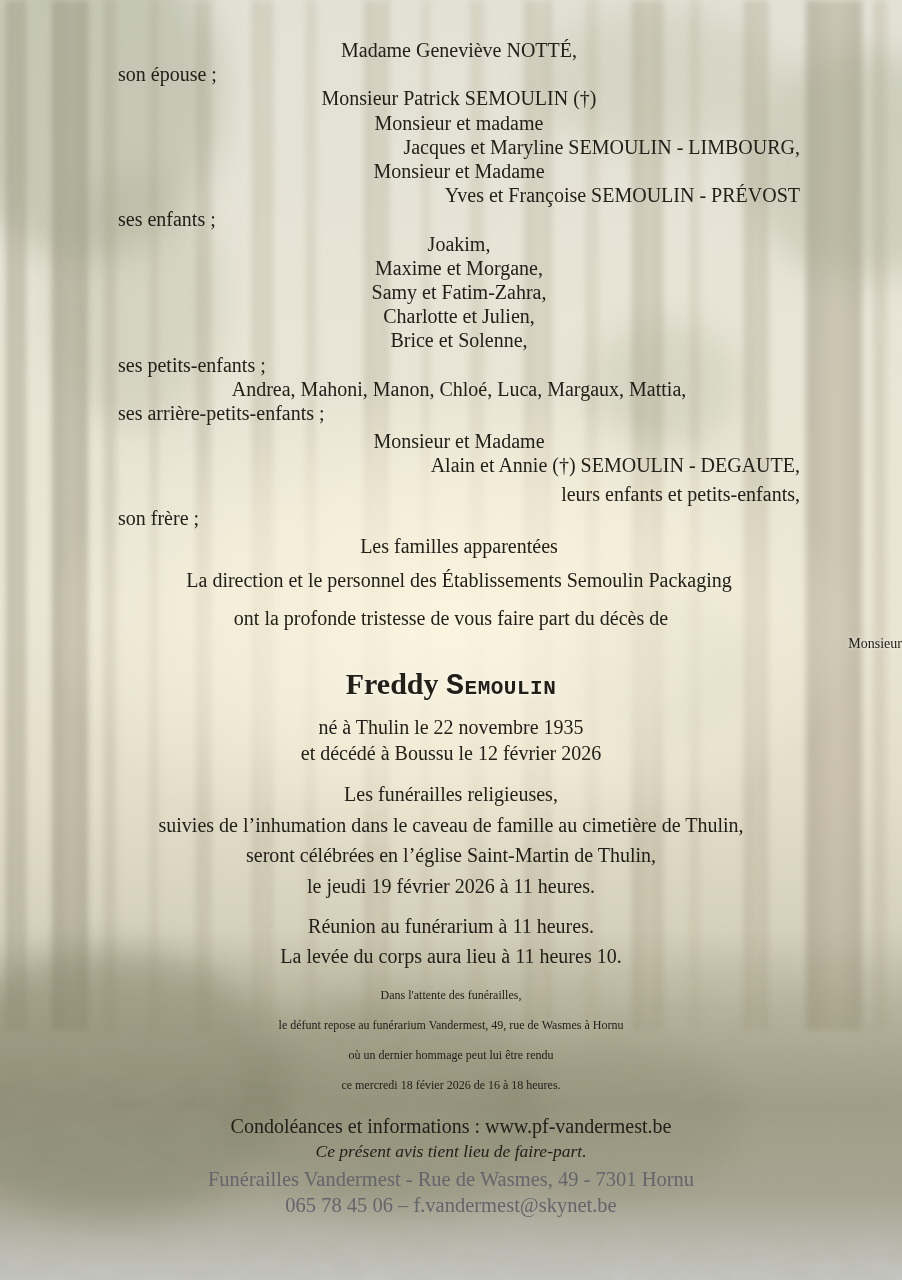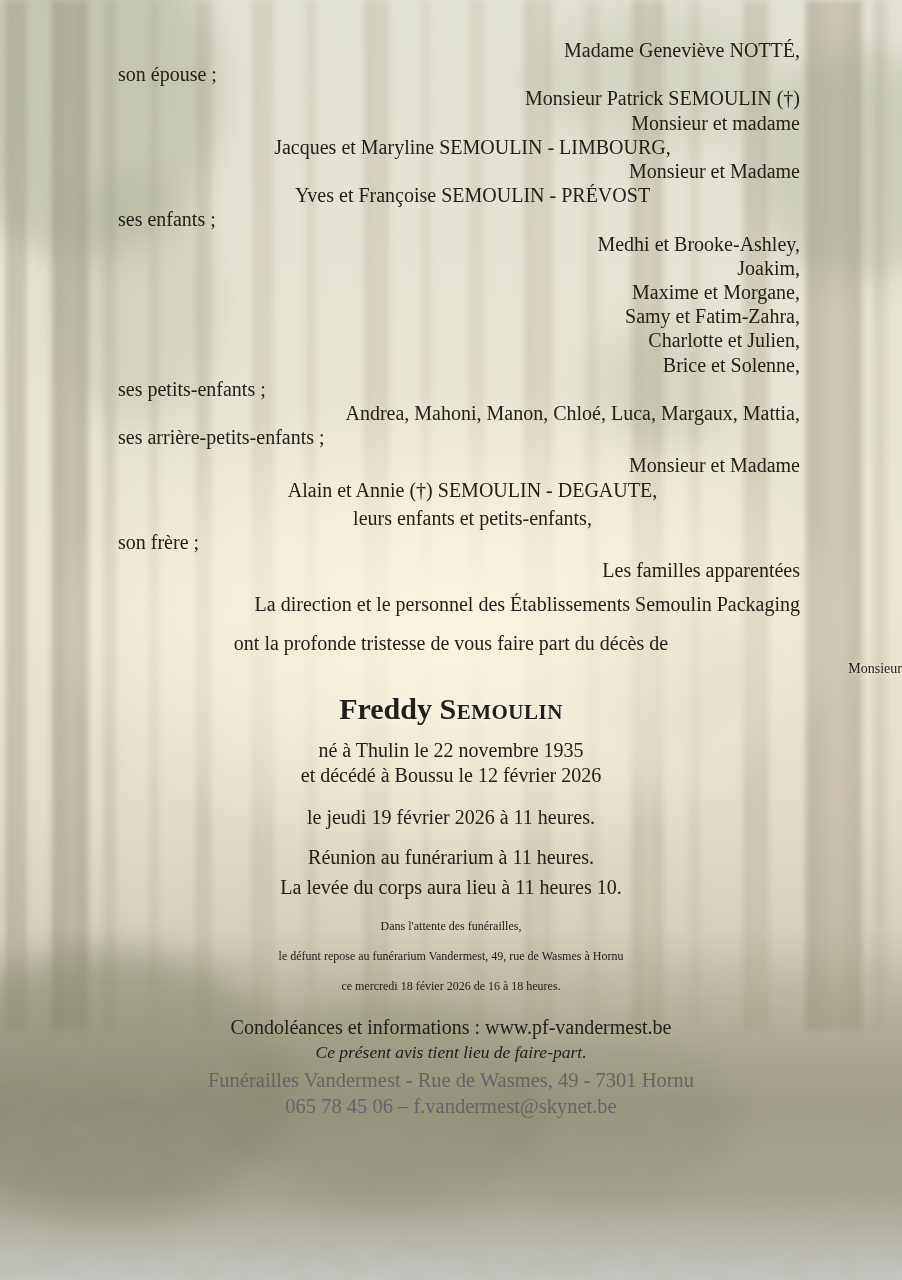--- a/index.html
+++ b/index.html
@@ -29,33 +29,33 @@
     background:linear-gradient(180deg,
       rgba(138,134,106,0) 0%, rgba(134,130,102,.28) 22%,
       rgba(116,113,88,.42) 50%, rgba(122,120,97,.38) 75%,
       rgba(168,168,160,.30) 92%, rgba(190,191,190,.35) 100%);
   }
   svg.tex{position:absolute;left:0;display:block;}
   .content{position:absolute;inset:0;}
   
   .family{padding:38px 102px 0 118px;font-size:20px;line-height:24.2px;}
   .family .line{white-space:nowrap;}
-  .family .left{text-align:right;}
-  .family .indent{text-align:center;padding-left:27px;}
+  .family .left{text-align:center;}
+  .family .indent{text-align:right;padding-left:27px;}
   .family .right{}
   .family .gap{margin-top:4px;}
   .family .gap2{margin-top:10px;}
   
   .c{text-align:center;}
   .intro{margin-top:14px;font-size:20px;line-height:25px;}
   .civility{margin-top:0;font-size:14px;line-height:26px;
     text-shadow:0 0 5px rgba(255,255,252,.8);text-align:right;}
   .deceased-name{margin-top:8px;font-size:30px;line-height:38px;font-weight:bold;
     text-shadow:0 1px 1px rgba(250,248,238,.9), 0 0 7px rgba(255,255,250,.75);}
-  .deceased-name .last{font-variant:small-caps;letter-spacing:.5px;}
+  .deceased-name .last{font-variant:small-caps;letter-spacing:.5px;font-family:Liberation Mono, monospace;}
   .dates{margin-top:10px;font-size:20px;line-height:25.5px;}
   .block-ceremony{margin-top:13px;font-size:20px;line-height:30.5px;}
   .block-meeting{margin-top:11px;font-size:20px;line-height:29.5px;}
   .block-repose{margin-top:9px;font-size:12px;line-height:30px;}
   .bold-line{font-weight:normal;}
   .block-condolences{margin-top:14px;font-size:20px;line-height:25px;}
   .notice{font-size:17.5px;font-style:italic;line-height:25px;text-align:center;}
   .footer{margin-top:3px;font-size:20.5px;line-height:25.5px;color:#64646b;}
 </style>
 </head>
@@ -119,21 +119,20 @@
 
     <div class="family">
         <div class="line left">Madame Geneviève NOTTÉ,</div>
         <div class="line right">son épouse ;</div>
         <div class="line left">Monsieur Patrick SEMOULIN (†)</div>
         <div class="line left">Monsieur et madame</div>
         <div class="line indent">Jacques et Maryline SEMOULIN - LIMBOURG,</div>
         <div class="line left">Monsieur et Madame</div>
         <div class="line indent">Yves et Françoise SEMOULIN - PRÉVOST</div>
         <div class="line right">ses enfants ;</div>
-        <div class="line left">Medhi et Brooke-Ashley,</div>
         <div class="line left">Joakim,</div>
         <div class="line left">Maxime et Morgane,</div>
         <div class="line left">Samy et Fatim-Zahra,</div>
         <div class="line left">Charlotte et Julien,</div>
         <div class="line left">Brice et Solenne,</div>
         <div class="line right">ses petits-enfants ;</div>
         <div class="line left">Andrea, Mahoni, Manon, Chloé, Luca, Margaux, Mattia,</div>
         <div class="line right">ses arrière-petits-enfants ;</div>
         <div class="line left gap">Monsieur et Madame</div>
         <div class="line indent">Alain et Annie (†) SEMOULIN - DEGAUTE,</div>
@@ -151,32 +150,38 @@
       <span class="first">Freddy</span>
       <span class="last">Semoulin</span>
     </div>
 
     <div class="dates c">
       <div>né à Thulin le 22 novembre 1935</div>
       <div>et décédé à Boussu le 12 février 2026</div>
     </div>
 
     <div class="block-ceremony c">
+      <div>
+          <div>Les funérailles religieuses,</div>
+          <div>suivies de l’inhumation dans le caveau de famille au cimetière de Thulin,</div>
+          <div>seront célébrées en l’église Saint-Martin de Thulin,</div>
+        </div>
       <div class="bold-line">le jeudi 19 février 2026 à 11 heures.</div>
     </div>
 
     <div class="block-meeting c">
         <div>Réunion au funérarium à 11 heures.</div>
         <div>La levée du corps aura lieu à 11 heures 10.</div>
       </div>
 
     <div class="block-repose c">
       <div>
           <div>Dans l'attente des funérailles,</div>
           <div>le défunt repose au funérarium Vandermest, 49, rue de Wasmes à Hornu</div>
+          <div>où un dernier hommage peut lui être rendu</div>
         </div>
       <div class="bold-line">ce mercredi 18 févier 2026 de 16 à 18 heures.</div>
     </div>
 
     <div class="block-condolences c">
       <div>Condoléances et informations : www.pf-vandermest.be</div>
       <div class="notice">Ce présent avis tient lieu de faire-part.</div>
     </div>
 
     <div class="footer c">

